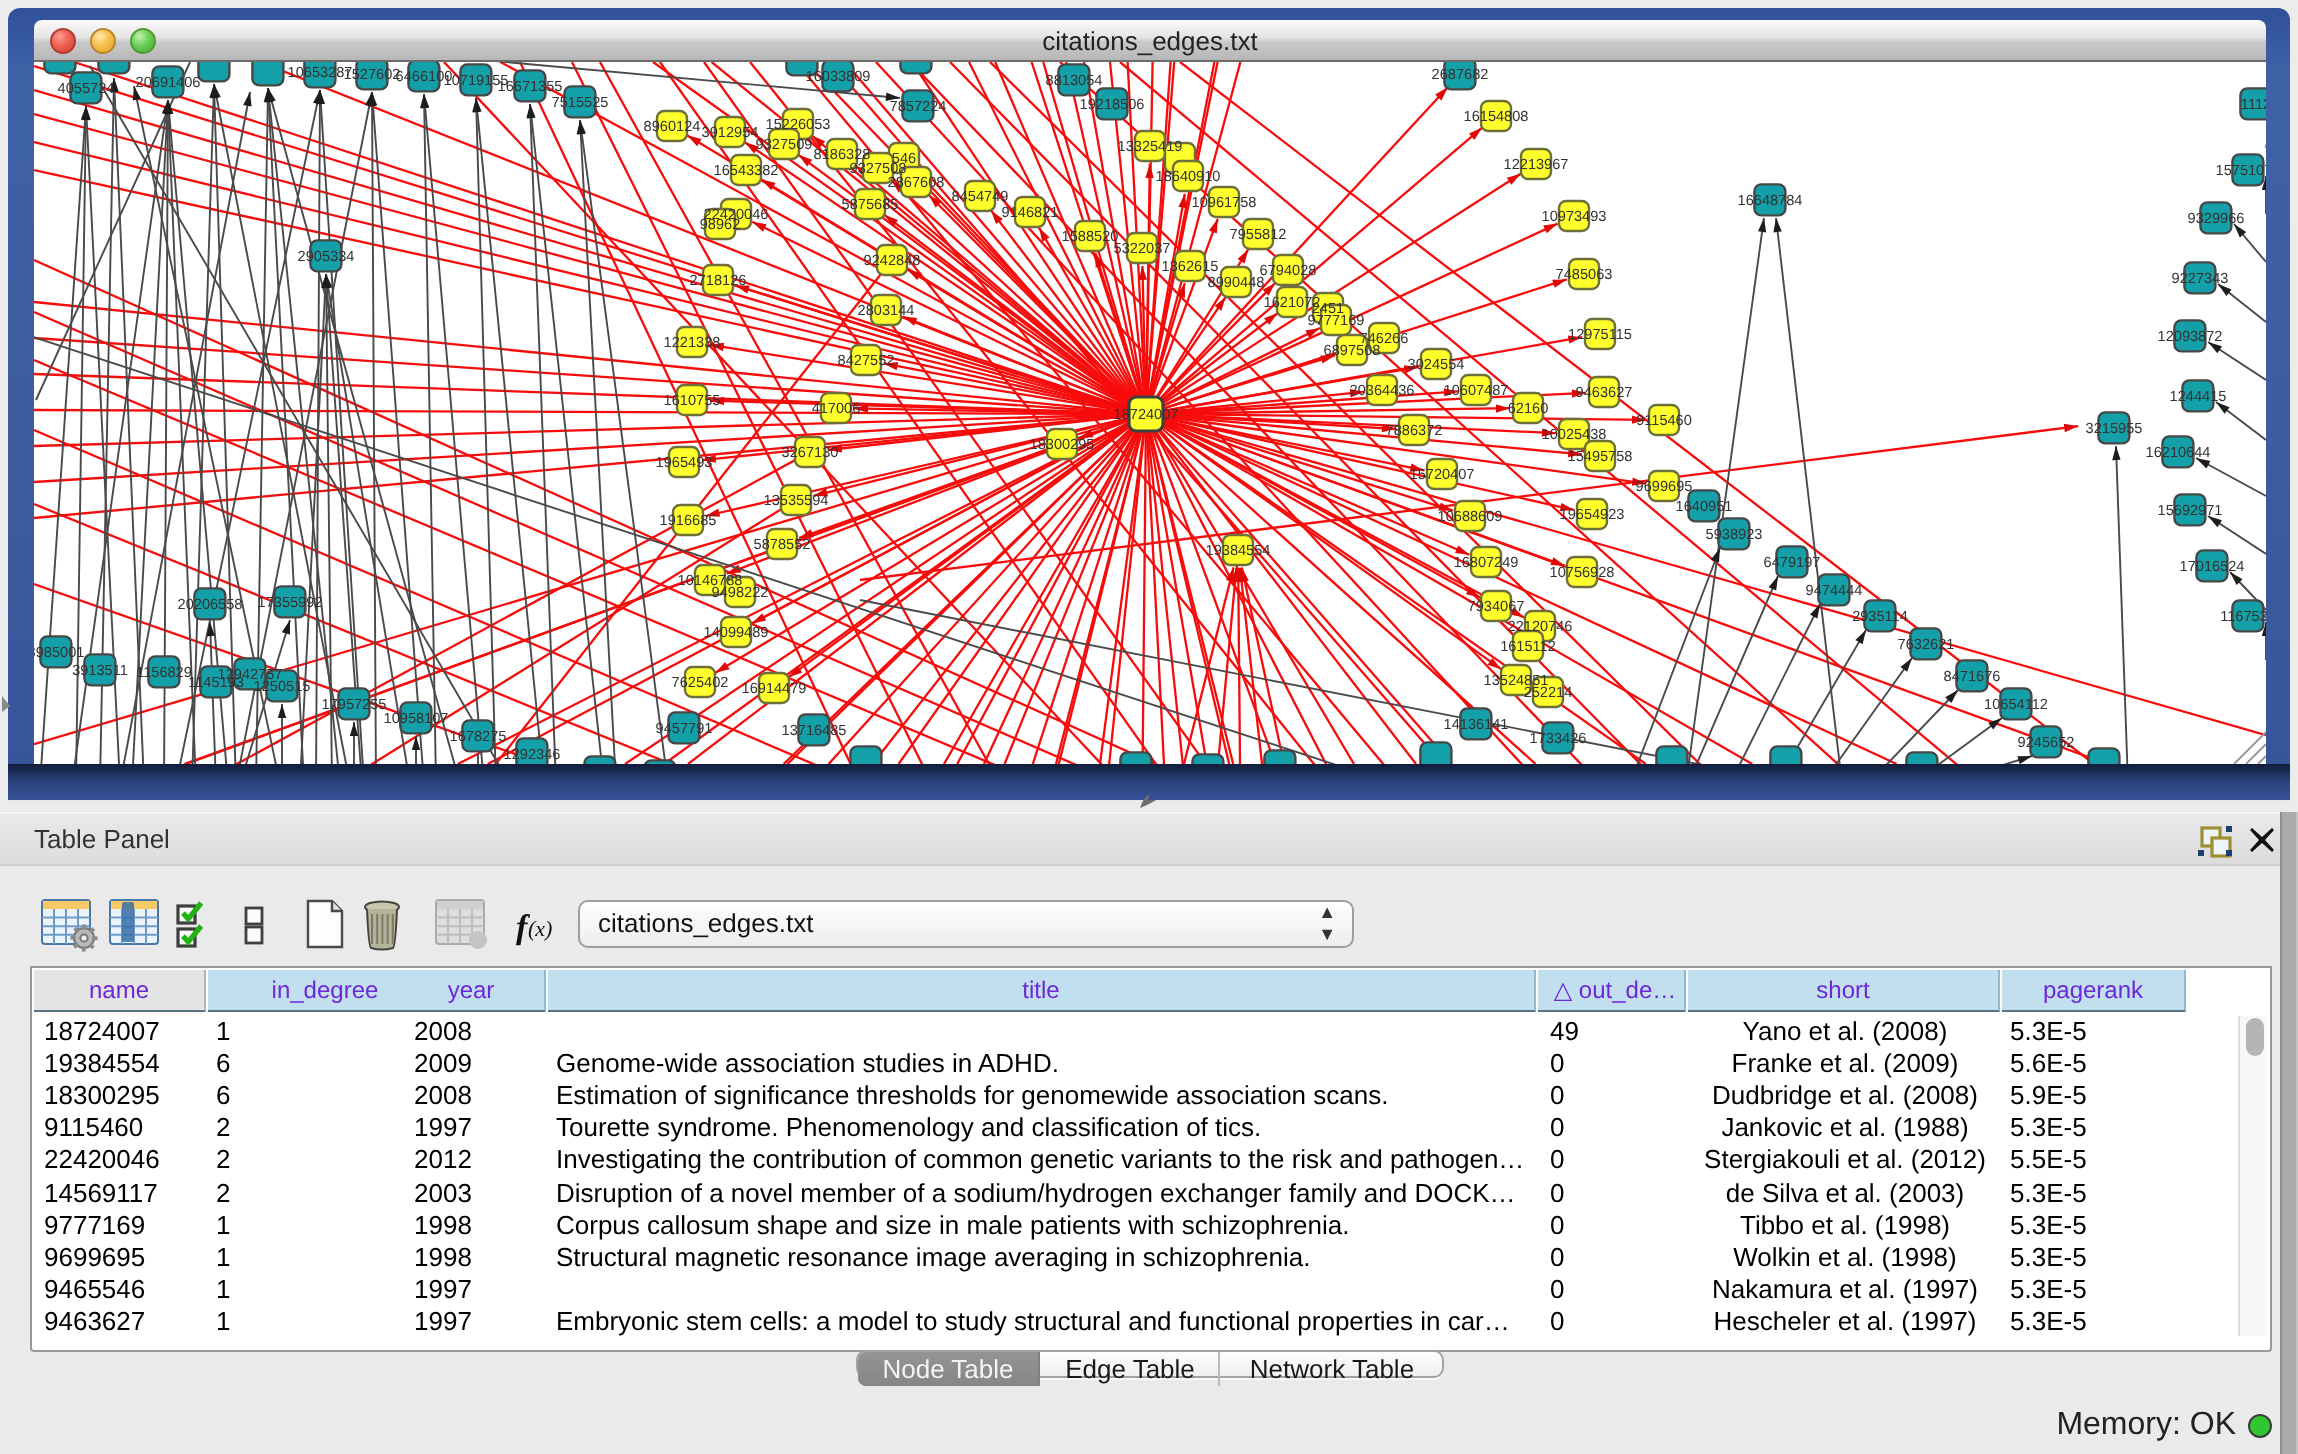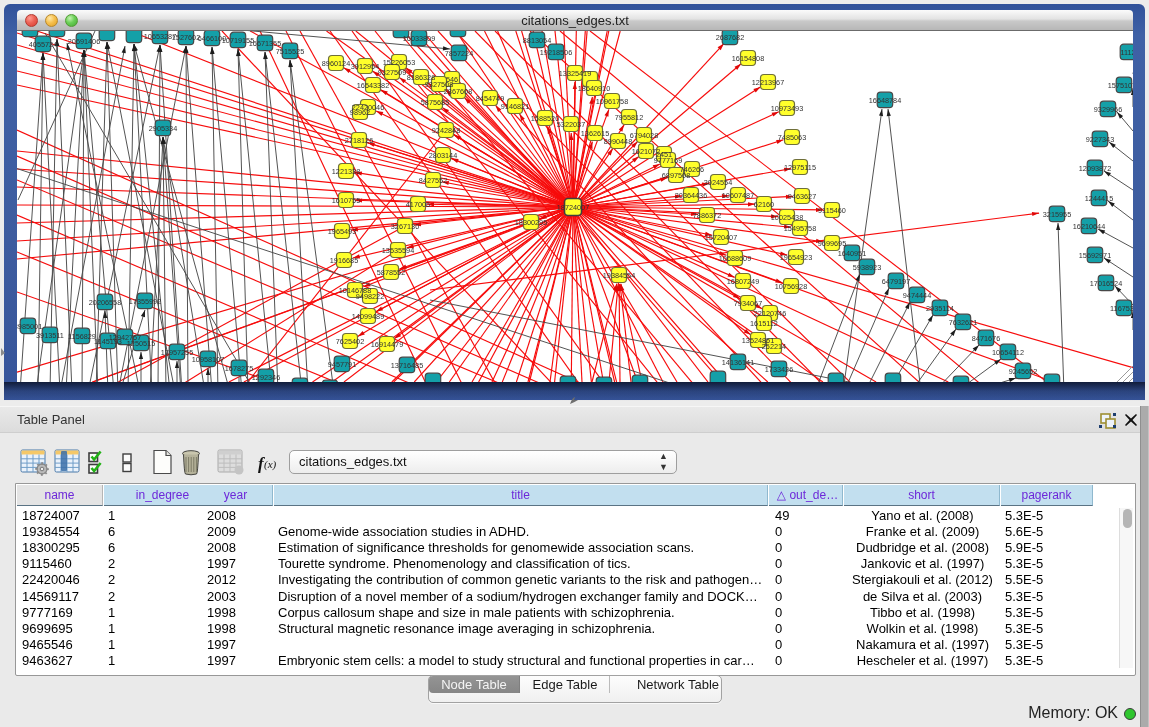--- a/index.html
+++ b/index.html
@@ -29,27 +29,27 @@
 #h0{left:17px;width:86px;background:#e4e4e4;border-right:1px solid #b5b5b5}
 #h1{left:104px;width:118px}#h2{left:199px;width:74px}#h3{left:274px;width:494px}
 #h4{left:769px;width:74px;text-align:center;padding-left:4px}#h5{left:844px;width:156px}#h6{left:1001px;width:92px}
 .row{position:absolute;left:17px;width:1100px;height:16px;font-size:13px;color:#000;white-space:nowrap}
 .row span{position:absolute;top:1px}
 .c0{left:5px}.c1{left:91px}.c2{left:190px}.c3{left:261px}.c4{left:758px}
 .c5{left:819px;width:173px;text-align:center}.c6{left:988px}
 #vsb{left:1119px;top:508px;width:14px;height:160px;background:#f7f7f7;border-left:1px solid #ddd}
 #vsb .th{position:absolute;left:2.5px;top:1px;width:9px;height:19px;background:#b5b5b5;border-radius:5px}
 
-#segs{left:428px;top:675px;width:294px;height:28px;border:1px solid #a2a2a2;border-radius:5px;
+#segs{left:428px;top:675px;width:294px;height:14px;border:1px solid #a2a2a2;border-radius:5px;
  background:linear-gradient(180deg,#fdfdfd,#f0f0f0);box-shadow:0 1px 0 rgba(255,255,255,.7)}
 #segs .s{position:absolute;top:0;height:17px;font-size:13px;text-align:center;line-height:17px;color:#1a1a1a}
 #seg0{left:0;width:91px;background:linear-gradient(180deg,#949494,#868686);color:#f4f4f4 !important;
  border-radius:4px 0 0 4px;border-right:1px solid #7f7f7f}
 #seg1{left:92px;width:89px;border-right:1px solid #bbb}
-#seg2{left:194px;width:110px}
+#seg2{left:182px;width:110px}
 #memory{left:0;top:704px;width:1146px;height:23px;font-size:16px;color:#222;text-align:right}
 #memory .dot{display:inline-block;width:12px;height:12px;border-radius:50%;background:#2fc62f;border:1.5px solid #3c3c3c;vertical-align:-2px;margin-left:6px;margin-right:10px}
 </style></head>
 <body>
 <div class="abs" id="frame">
     <div class="shade"></div>
   </div>
 <div class="abs" id="titlebar">
   <div class="t">citations_edges.txt</div>
   <div class="tl" style="left:8px;background:radial-gradient(circle at 35% 30%,#ff9a90,#ec6255 45%,#d73c30);border:1px solid #b33a30"></div>
@@ -836,21 +836,21 @@
     <span class="c4">0</span>
     <span class="c5">Dudbridge et al. (2008)</span>
     <span class="c6">5.9E-5</span>
   </div>
 <div class="row" style="top:555.3px">
     <span class="c0">9115460</span>
     <span class="c1">2</span>
     <span class="c2">1997</span>
     <span class="c3">Tourette syndrome. Phenomenology and classification of tics.</span>
     <span class="c4">0</span>
-    <span class="c5">Jankovic et al. (1997)</span>
+    <span class="c5">Jankovic et al. (1988)</span>
     <span class="c6">5.3E-5</span>
   </div>
 <div class="row" style="top:571.4px">
     <span class="c0">22420046</span>
     <span class="c1">2</span>
     <span class="c2">2012</span>
     <span class="c3">Investigating the contribution of common genetic variants to the risk and pathogen…</span>
     <span class="c4">0</span>
     <span class="c5">Stergiakouli et al. (2012)</span>
     <span class="c6">5.5E-5</span>

